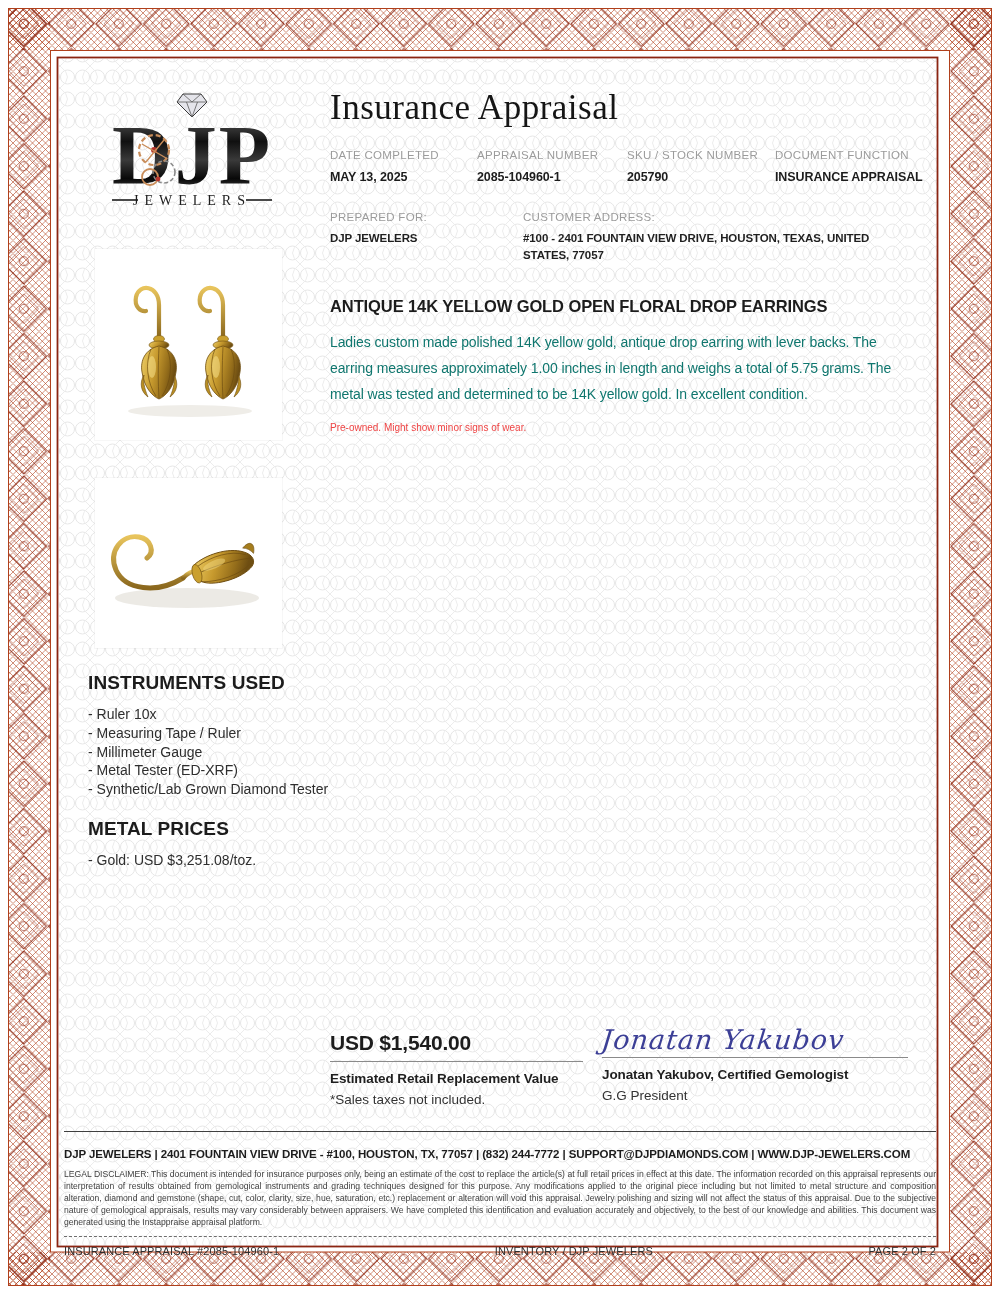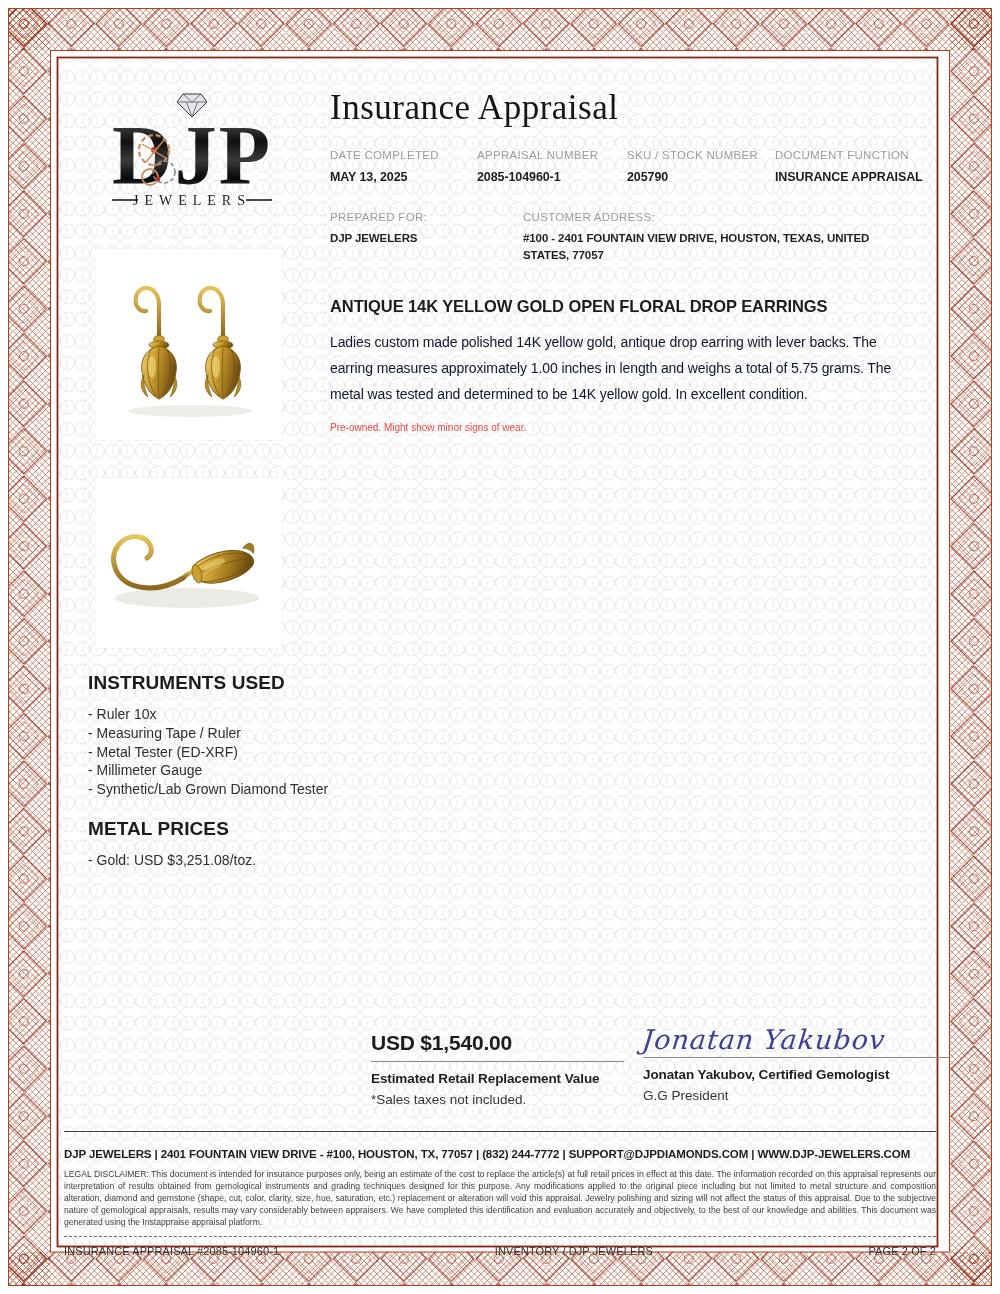--- a/index.html
+++ b/index.html
@@ -24,33 +24,33 @@
   .meta-value{font-size:12.5px;font-weight:bold;color:#1c1c1c;margin-top:9px;white-space:nowrap;letter-spacing:-.1px;}
   .prep-grid{
     position:absolute;left:330px;top:211px;width:578px;
     display:grid;grid-template-columns:193px auto;
   }
   .prep-value{font-size:11.5px;font-weight:bold;margin-top:7px;line-height:17px;letter-spacing:-.1px;}
   .addr{width:378px;}
   
   .item-block{position:absolute;left:330px;top:257px;width:578px;margin-top:40px;}
   .item-title{font-size:16.5px;font-weight:bold;color:#1c1c1c;margin:0 0 13px 0;letter-spacing:-.1px;}
-  .item-desc{font-size:14px;line-height:26px;color:#0f172a;margin:0;letter-spacing:-.1px;}
+  .item-desc{font-size:14px;line-height:26px;color:#0f766e;margin:0;letter-spacing:-.1px;}
   .item-note{font-size:10px;color:#ef4444;margin:15px 0 0 0;}
   .photo{position:absolute;background:#fff;box-shadow:0 0 0 1px rgba(0,0,0,0.03);}
   .photo-1{left:95px;top:249px;width:187px;height:191px;}
   .photo-2{left:95px;top:478px;width:187px;height:170px;}
   
   .left-lists{position:absolute;left:88px;top:672px;width:430px;}
   .list-heading{font-size:19px;font-weight:bold;color:#1c1c1c;margin:0 0 11px 0;letter-spacing:.1px;}
   .plain-list{list-style:none;margin:0;padding:0;font-size:14px;color:#2e2e2e;}
   .plain-list li{line-height:18.8px;}
   .metal-heading{margin-top:19px;}
   
-  .valuation{position:absolute;left:330px;top:1014px;width:578px;display:flex;margin-left:41px;}
+  .valuation{position:absolute;left:330px;top:1014px;width:578px;display:flex;}
   .val-left{width:253px;margin-right:19px;}
   .val-right{width:306px;}
   .val-amount{font-size:21px;font-weight:bold;color:#1c1c1c;height:41px;display:flex;align-items:flex-end;padding-bottom:6px;letter-spacing:-.2px;}
   .sig-script{
     height:41px;display:flex;align-items:flex-end;padding-bottom:2px;
     font-family:"DejaVu Serif",serif;font-style:italic;font-size:27px;
     color:#3c3f96;transform:skewX(-6deg);letter-spacing:1px;white-space:nowrap;
   }
   .rule{border-top:1px solid #8a8a8a;margin:0;}
   .val-label{font-size:13.5px;font-weight:bold;margin-top:9px;letter-spacing:-.1px;}
@@ -227,22 +227,22 @@
         <ellipse cx="20" cy="-4" rx="12" ry="4" fill="#f6e08a" opacity="0.45" transform="rotate(-8 20 -4)"></ellipse>
       </g>
     </svg>
   </div>
 
   <div class="left-lists">
     <h3 class="list-heading">INSTRUMENTS USED</h3>
     <ul class="plain-list">
       <li>- Ruler 10x</li>
       <li>- Measuring Tape / Ruler</li>
+      <li>- Millimeter Gauge</li>
       <li>- Metal Tester (ED-XRF)</li>
-      <li>- Millimeter Gauge</li>
       <li>- Synthetic/Lab Grown Diamond Tester</li>
     </ul>
     <h3 class="list-heading metal-heading">METAL PRICES</h3>
     <ul class="plain-list">
       <li>- Gold: USD $3,251.08/toz.</li>
     </ul>
   </div>
 
   <div class="valuation">
     <div class="val-left">

